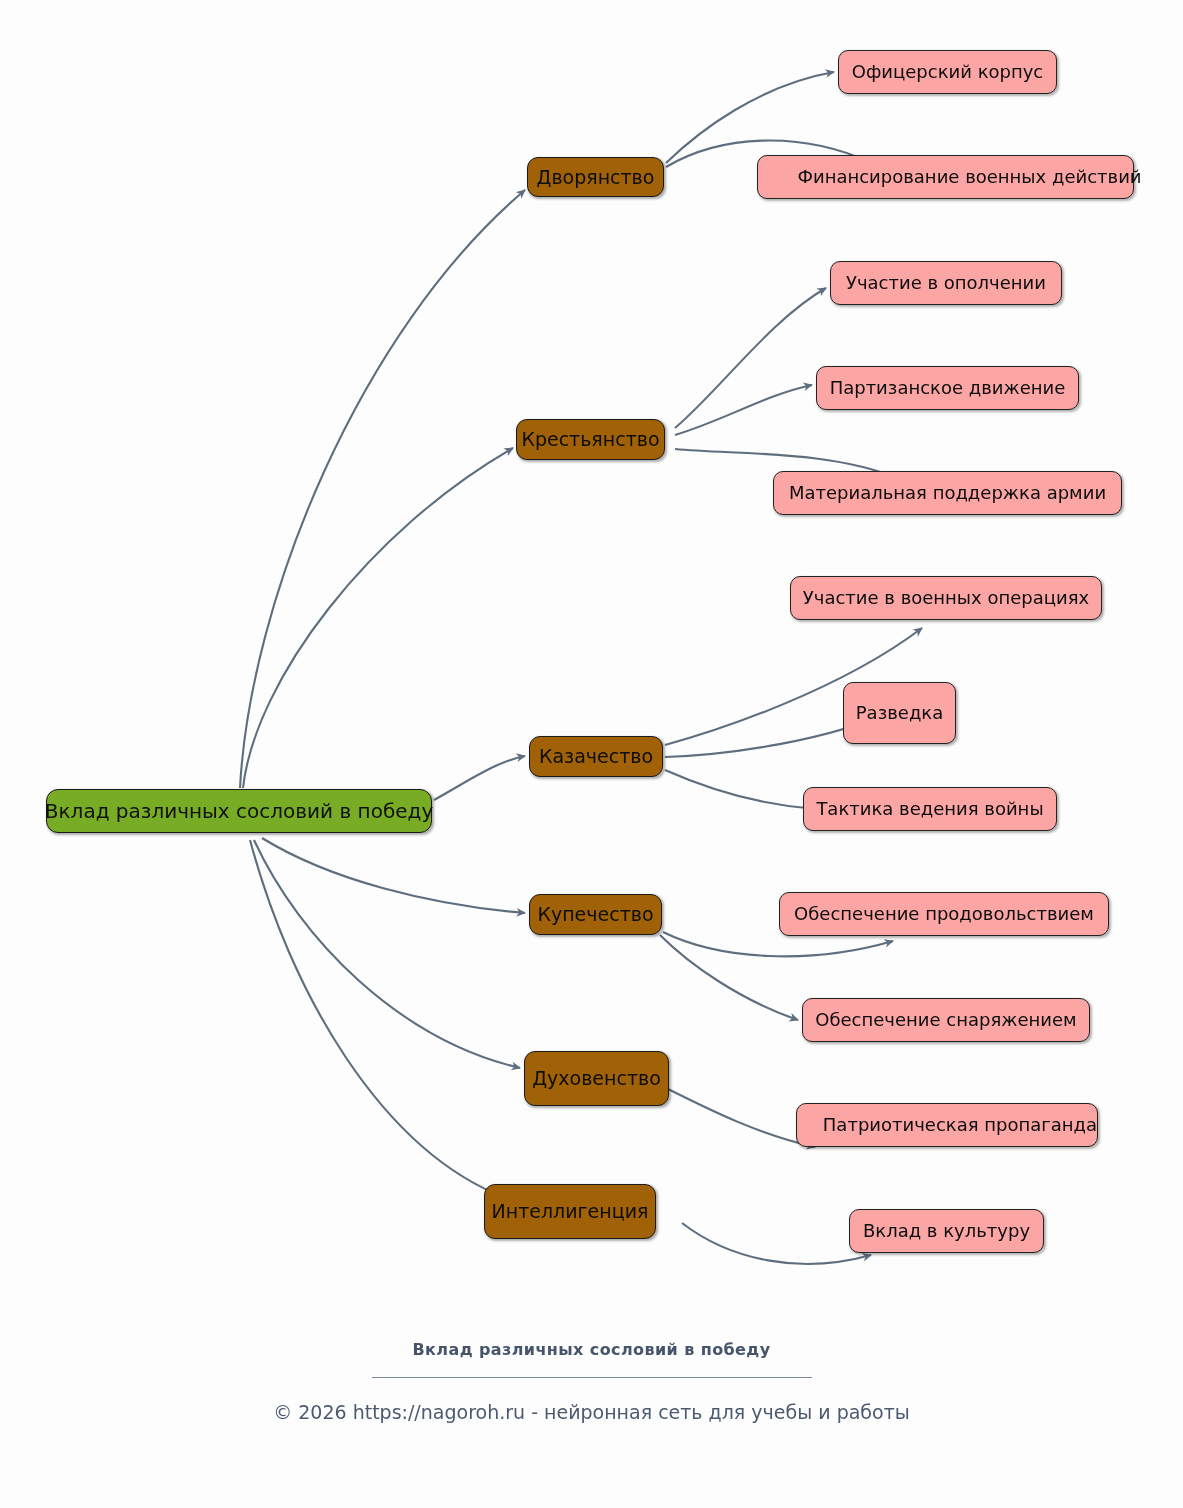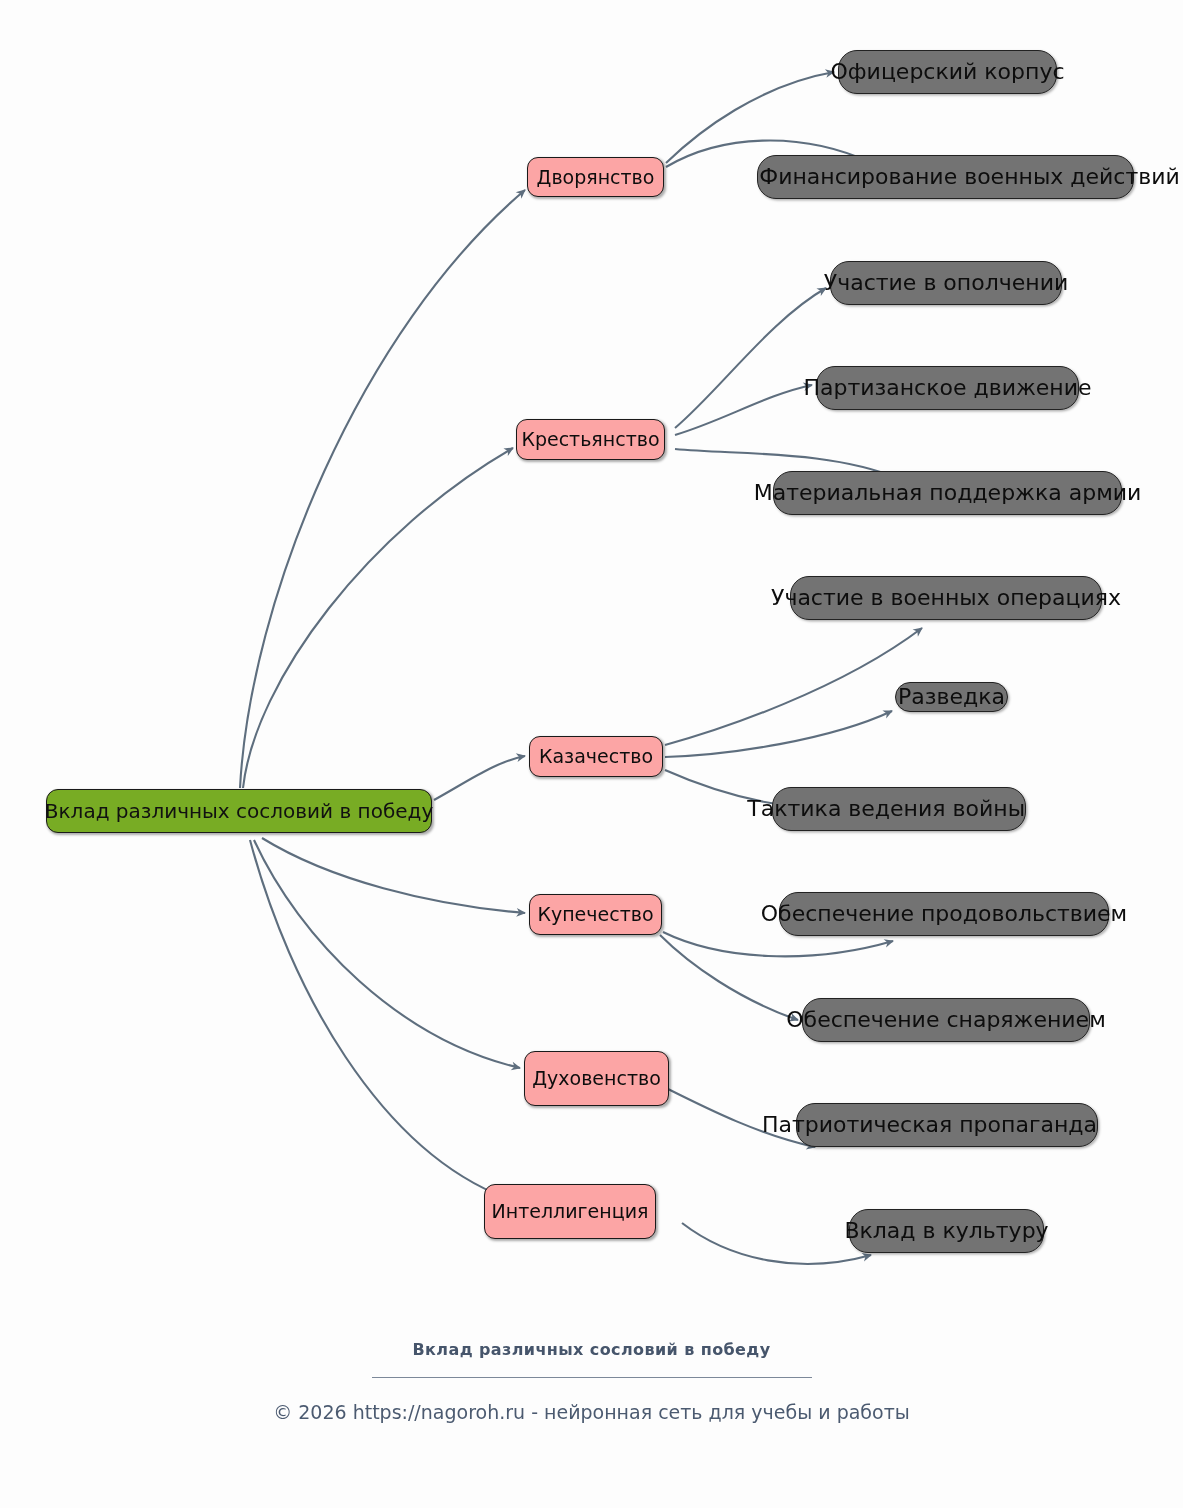--- a/index.html
+++ b/index.html
@@ -31,33 +31,33 @@
   }
   .node-root {
     background: #78ac24;
     border: 1.6px solid #1a1a1a;
     border-radius: 12px;
     color: #111111;
     font-size: 20px;
     box-shadow: 1.5px 1.5px 2.5px rgba(0,0,0,0.32);
   }
   .node-branch {
-    background: #fca5a5;
+    background: #a16207;
     border: 1.6px solid #1a1a1a;
     border-radius: 11px;
     color: #0d0d0d;
     font-size: 19px;
     box-shadow: 1.5px 1.5px 2.5px rgba(0,0,0,0.32);
   }
   .node-leaf {
-    background: #737373;
+    background: #fca5a5;
     border: 1.7px solid #222222;
-    border-radius: 19px;
+    border-radius: 10px;
     color: #0d0d0d;
-    font-size: 22px;
+    font-size: 18px;
     box-shadow: 1.5px 1.5px 2.5px rgba(0,0,0,0.30);
   }
   #footer {
     position: absolute;
     left: 0;
     top: 1340px;
     width: 1183px;
     text-align: center;
   }
   #footer-title {
@@ -144,24 +144,24 @@
   <div class="node node-leaf" style="left:773px; top:471px; width:349px; height:44px;">
     <span>Материальная поддержка армии</span>
   </div>
 
   <div class="node node-branch" style="left:529px; top:736px; width:134px; height:41px;">
     <span>Казачество</span>
   </div>
   <div class="node node-leaf" style="left:790px; top:576px; width:312px; height:44px;">
     <span>Участие в военных операциях</span>
   </div>
-  <div class="node node-leaf" style="left:895px; top:682px; width:113px; height:30px;">
+  <div class="node node-leaf" style="left:843px; top:682px; width:113px; height:62px;">
     <span>Разведка</span>
   </div>
-  <div class="node node-leaf" style="left:772px; top:787px; width:254px; height:44px;justify-content:flex-end;">
+  <div class="node node-leaf" style="left:803px; top:787px; width:254px; height:44px;">
     <span>Тактика ведения войны</span>
   </div>
 
   <div class="node node-branch" style="left:529px; top:894px; width:133px; height:41px;">
     <span>Купечество</span>
   </div>
   <div class="node node-leaf" style="left:779px; top:892px; width:330px; height:44px;">
     <span>Обеспечение продовольствием</span>
   </div>
   <div class="node node-leaf" style="left:802px; top:998px; width:288px; height:44px;">

